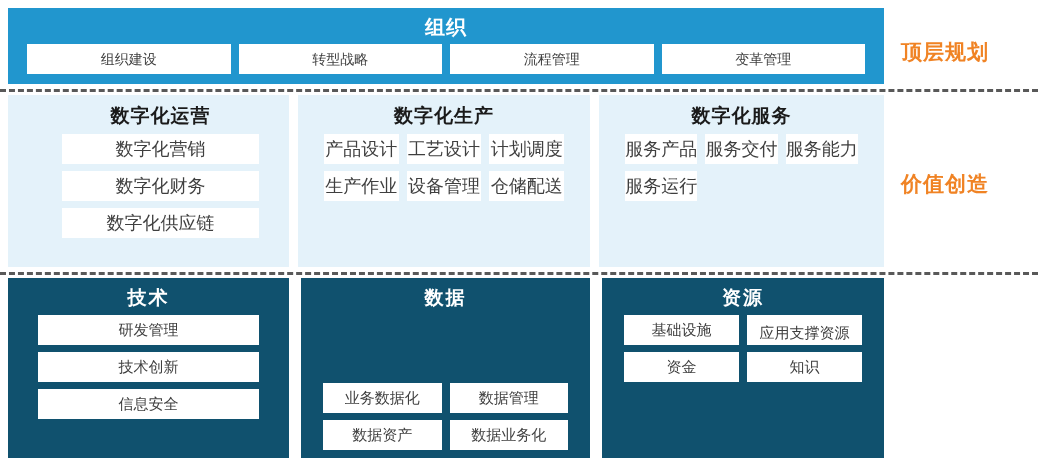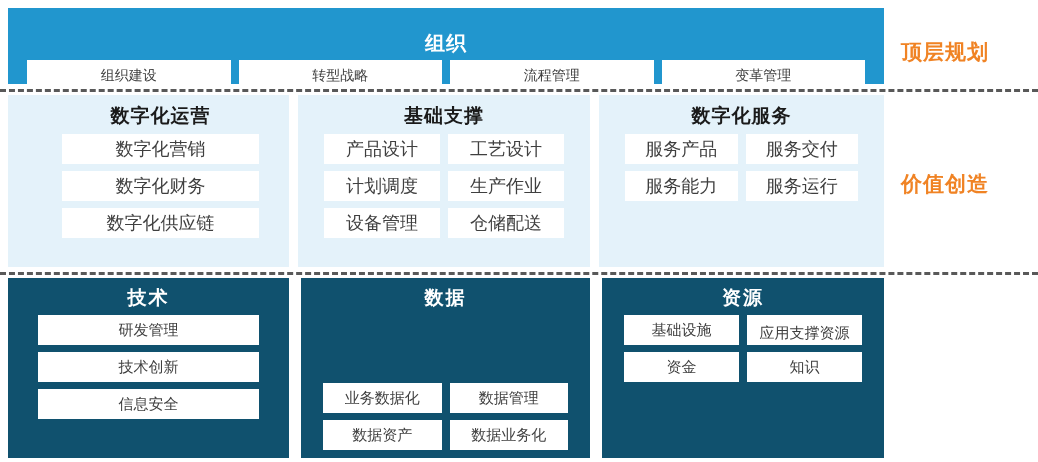--- a/index.html
+++ b/index.html
@@ -57,21 +57,21 @@
     height: 76px;
     background: #2196CE;
     box-sizing: border-box;
   }
   #top-layer .layer-title {
     color: #ffffff;
     font-size: 20px;
     font-weight: bold;
     text-align: center;
     line-height: 30px;
-    padding-top: 20px;
+    padding-top: 4px;
     letter-spacing: 1px;
   }
   #top-layer .top-items {
     display: flex;
     gap: 8px;
     padding: 2px 19px 0 19px;
     box-sizing: border-box;
   }
   #top-layer .top-item {
     flex: 1 1 0;
@@ -112,21 +112,21 @@
     text-align: center;
     line-height: 30px;
     letter-spacing: 1px;
     margin-bottom: 3px;
   }
   .mid-grid {
     display: grid;
     gap: 7px 8px;
   }
   .mid-grid.cols1 { grid-template-columns: 1fr; padding: 0 22px; }
-  .mid-grid.cols2 { grid-template-columns: 1fr 1fr; padding: 0 18px; }
+  .mid-grid.cols2 { grid-template-columns: 1fr 1fr 1fr; padding: 0 18px; }
   .cell-light {
     background: #ffffff;
     color: #3F3F3F;
     font-size: 18px;
     height: 30px;
     line-height: 30px;
     text-align: center;
     white-space: nowrap;
     overflow: hidden;
   }
@@ -207,21 +207,21 @@
     <div class="mid-panel p0">
       <div class="panel-title">数字化运营</div>
       <div class="mid-grid cols1">
         <div class="cell-light">数字化营销</div>
         <div class="cell-light">数字化财务</div>
         <div class="cell-light">数字化供应链</div>
       </div>
     </div>
 
     <div class="mid-panel p1">
-      <div class="panel-title">基础支撑</div>
+      <div class="panel-title">数字化生产</div>
       <div class="mid-grid cols2">
         <div class="cell-light">产品设计</div>
         <div class="cell-light">工艺设计</div>
         <div class="cell-light">计划调度</div>
         <div class="cell-light">生产作业</div>
         <div class="cell-light">设备管理</div>
         <div class="cell-light">仓储配送</div>
       </div>
     </div>
 

